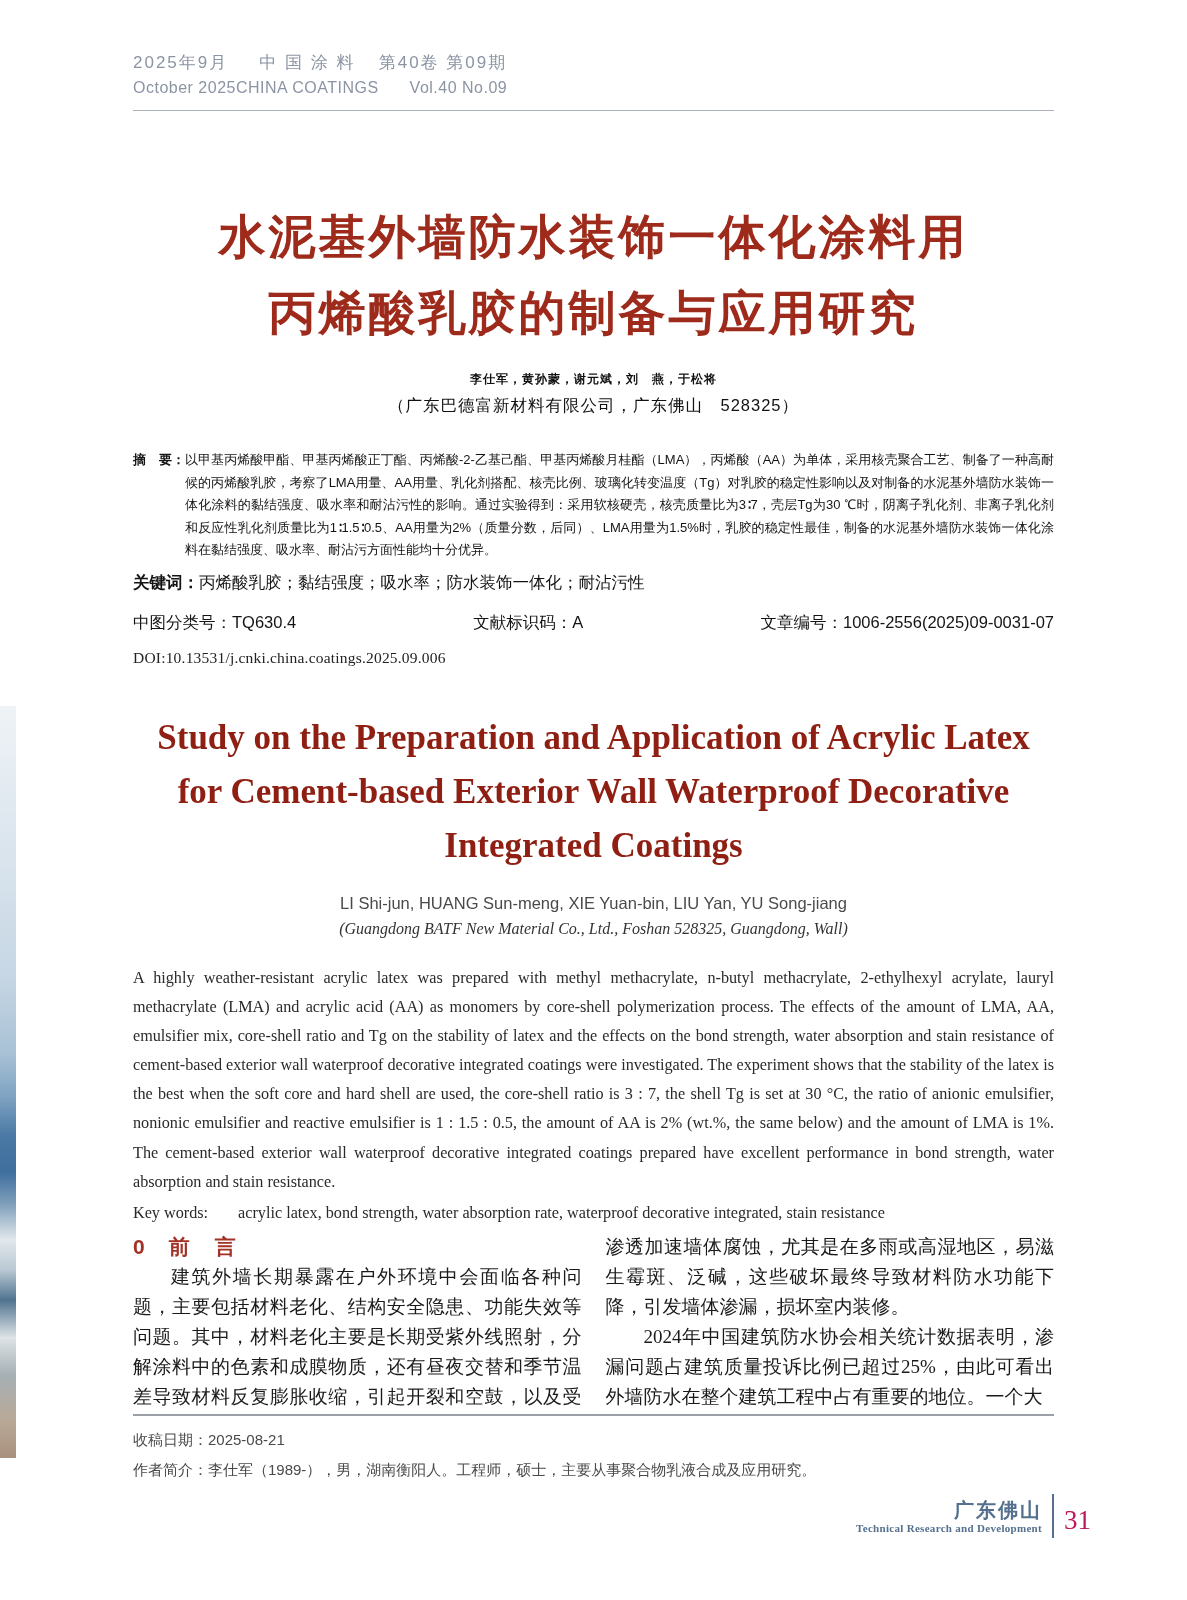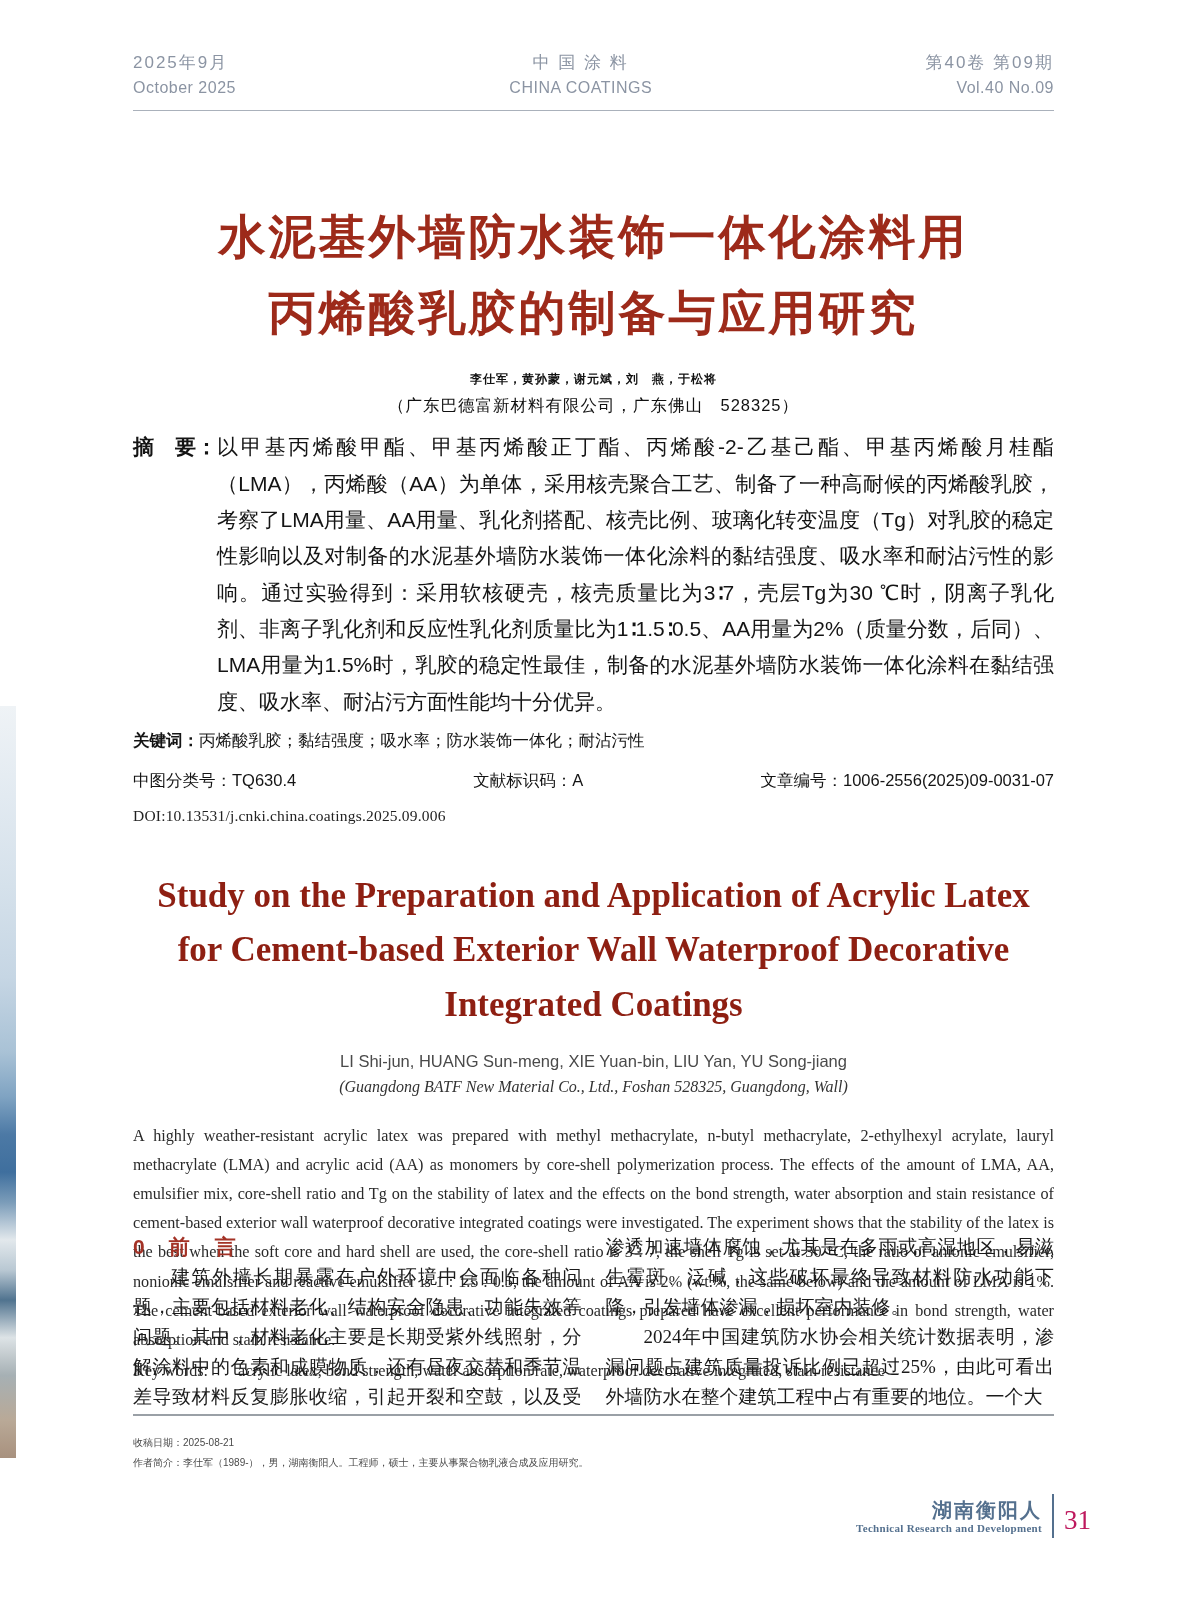--- a/index.html
+++ b/index.html
@@ -9,21 +9,21 @@
     margin:0 auto;
     background:#ffffff;
     font-family:"Liberation Sans",sans-serif;
     color:#1b1b1b;
     overflow:hidden;
   }
   .content{margin:0 133px;}
 
   
   .journal-header{
-    display:flex;justify-content:space-between;align-items:flex-end;
+    display:flex;align-items:flex-end;
     padding-top:50px;padding-bottom:9px;
     border-bottom:1px solid #aab1bb;
     color:#8b94a3;font-size:17px;line-height:1.55;
   }
   .journal-header .cell{white-space:nowrap;}
   .journal-header .c-center{text-align:center;}
   .journal-header .c-right{text-align:right;}
   .journal-header .zh{letter-spacing:2px;}
   .journal-header .en{font-size:16px;letter-spacing:0.5px;}
 
@@ -34,21 +34,21 @@
     color:#9d2a1a;
     font-weight:bold;
     font-size:47px;
     line-height:1.62;
     letter-spacing:3px;
   }
   .authors-zh{margin-top:20px;text-align:center;font-size:12px;font-weight:bold;letter-spacing:1px;color:#111;}
   .affil-zh{margin-top:7px;text-align:center;font-size:16.5px;color:#111;letter-spacing:1px;}
 
   
-  .hang{display:flex;margin-top:12px;font-size:21px;line-height:1.73;color:#141414;justify-content:center;}
+  .hang{display:flex;margin-top:32px;font-size:13px;line-height:1.73;color:#141414;justify-content:center;}
   .hang .lbl{flex:0 0 auto;white-space:pre;font-weight:bold;}
   .hang .txt{flex:1 1 auto;text-align:justify;}
   .kw-zh{display:flex;margin-top:6px;font-size:16.5px;line-height:1.7;color:#141414;}
   .kw-zh .lbl{flex:0 0 auto;white-space:pre;font-weight:bold;}
   .meta-row{
     display:flex;justify-content:space-between;
     margin-top:16px;font-size:16.5px;color:#141414;
   }
   .doi-line{margin-top:15px;font-family:"Liberation Serif",serif;font-size:15.5px;color:#222;letter-spacing:0.2px;}
 
@@ -85,22 +85,22 @@
     font-weight:bold;font-size:21px;line-height:30px;letter-spacing:2px;
   }
   .sec-head .no{margin-right:22px;}
   .col p{margin:0;}
   .col p.indent{text-indent:2em;}
 
   
   .footnote{
     position:absolute;left:133px;right:133px;top:1414px;
     border-top:2px solid #9aa0a6;
-    padding-top:17px;
-    font-size:10px;line-height:2.0;color:#4a4a4a;
+    padding-top:9px;
+    font-size:15px;line-height:2.0;color:#4a4a4a;
   }
 
   
   .page-footer{
     position:absolute;right:96px;top:1494px;
     display:flex;align-items:center;
   }
   .footer-col{text-align:right;color:#54708e;padding-right:10px;}
   .footer-col .zh{font-size:20px;font-weight:bold;letter-spacing:2px;line-height:1.2;}
   .footer-col .en{font-family:"Liberation Serif",serif;font-weight:bold;font-size:11px;letter-spacing:0.3px;}
@@ -199,20 +199,20 @@
     </div>
   </div>
 
   <div class="footnote">
     <div>收稿日期：2025-08-21</div>
     <div>作者简介：李仕军（1989-），男，湖南衡阳人。工程师，硕士，主要从事聚合物乳液合成及应用研究。</div>
   </div>
 
   <div class="page-footer">
     <div class="footer-col">
-      <div class="zh">湖南衡阳人</div>
+      <div class="zh">广东佛山</div>
       <div class="en">Technical Research and Development</div>
     </div>
     <div class="footer-bar"></div>
     <div class="footer-page">31</div>
   </div>
 
 </div>
 
 </body></html>

